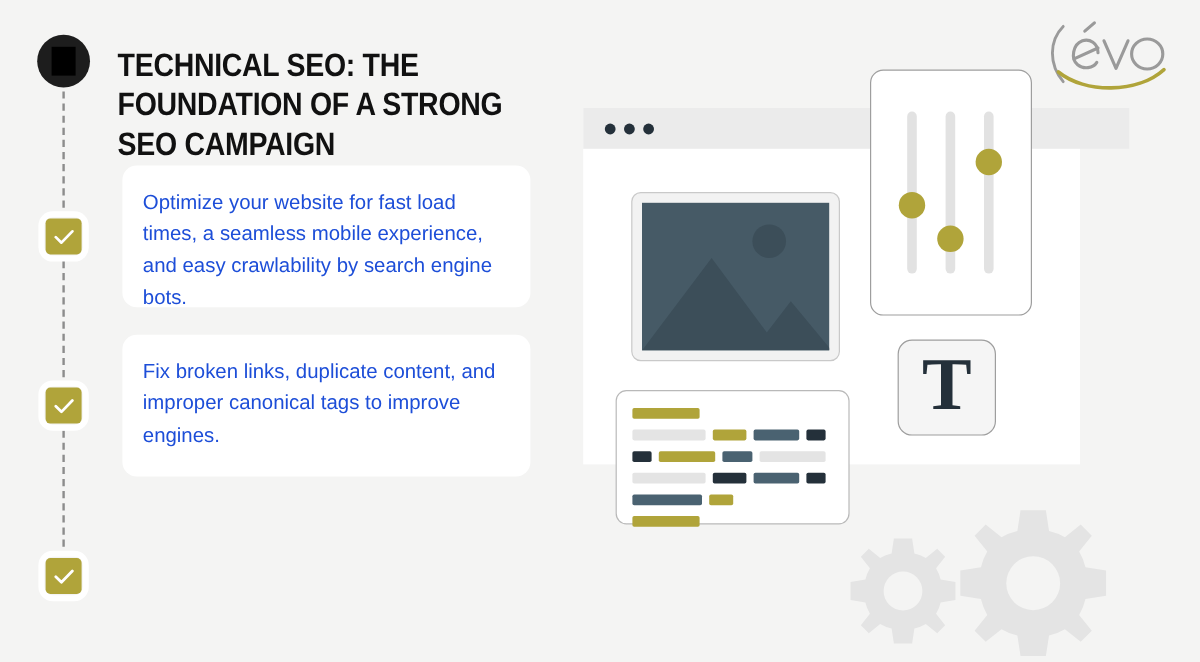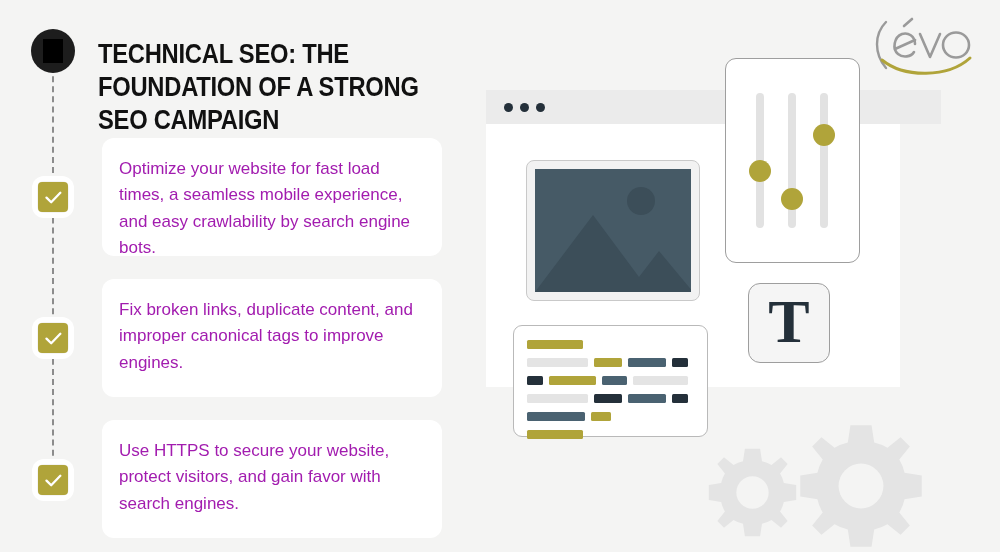--- a/index.html
+++ b/index.html
@@ -93,21 +93,21 @@
 
   
   .card {
     position: absolute;
     left: 102px;
     width: 340px;
     background: #ffffff;
     border-radius: 12px;
     box-sizing: border-box;
     padding: 18px 20px 18px 17px;
-    color: #a21caf;
+    color: #1d4ed8;
     font-size: 17px;
     line-height: 1.55;
     font-family: "Liberation Sans", sans-serif;
   }
   .card1 { top: 138px; height: 118px; }
   .card2 { top: 279px; height: 118px; }
   .card3 { top: 420px; height: 118px; }
   .card p { margin: 0; }
 
   
@@ -317,23 +317,20 @@
   </div>
 
   <h1 class="headline">TECHNICAL SEO: THE FOUNDATION OF A STRONG SEO CAMPAIGN</h1>
 
   <div class="card card1">
     <p>Optimize your website for fast load times, a seamless mobile experience, and easy crawlability by search engine bots.</p>
   </div>
   <div class="card card2">
     <p>Fix broken links, duplicate content, and improper canonical tags to improve engines.</p>
   </div>
-  <div class="card card3">
-    <p>Use HTTPS to secure your website, protect visitors, and gain favor with search engines.</p>
-  </div>
 
   <div class="illus">
 
     <div class="gear gear-small">
       <svg width="95" height="95" viewBox="0 0 100 100" aria-hidden="true">
         <g fill="#e4e4e4">
           <path d="M50 4 L58 4 L60 17 A34 34 0 0 1 70 21 L80 13 L87 20 L79 30 A34 34 0 0 1 83 40 L96 42 L96 58 L83 60 A34 34 0 0 1 79 70 L87 80 L80 87 L70 79 A34 34 0 0 1 60 83 L58 96 L42 96 L40 83 A34 34 0 0 1 30 79 L20 87 L13 80 L21 70 A34 34 0 0 1 17 60 L4 58 L4 42 L17 40 A34 34 0 0 1 21 30 L13 20 L20 13 L30 21 A34 34 0 0 1 40 17 L42 4 Z"></path>
         </g>
         <circle cx="50" cy="50" r="17" fill="#f4f4f3"></circle>
       </svg>

